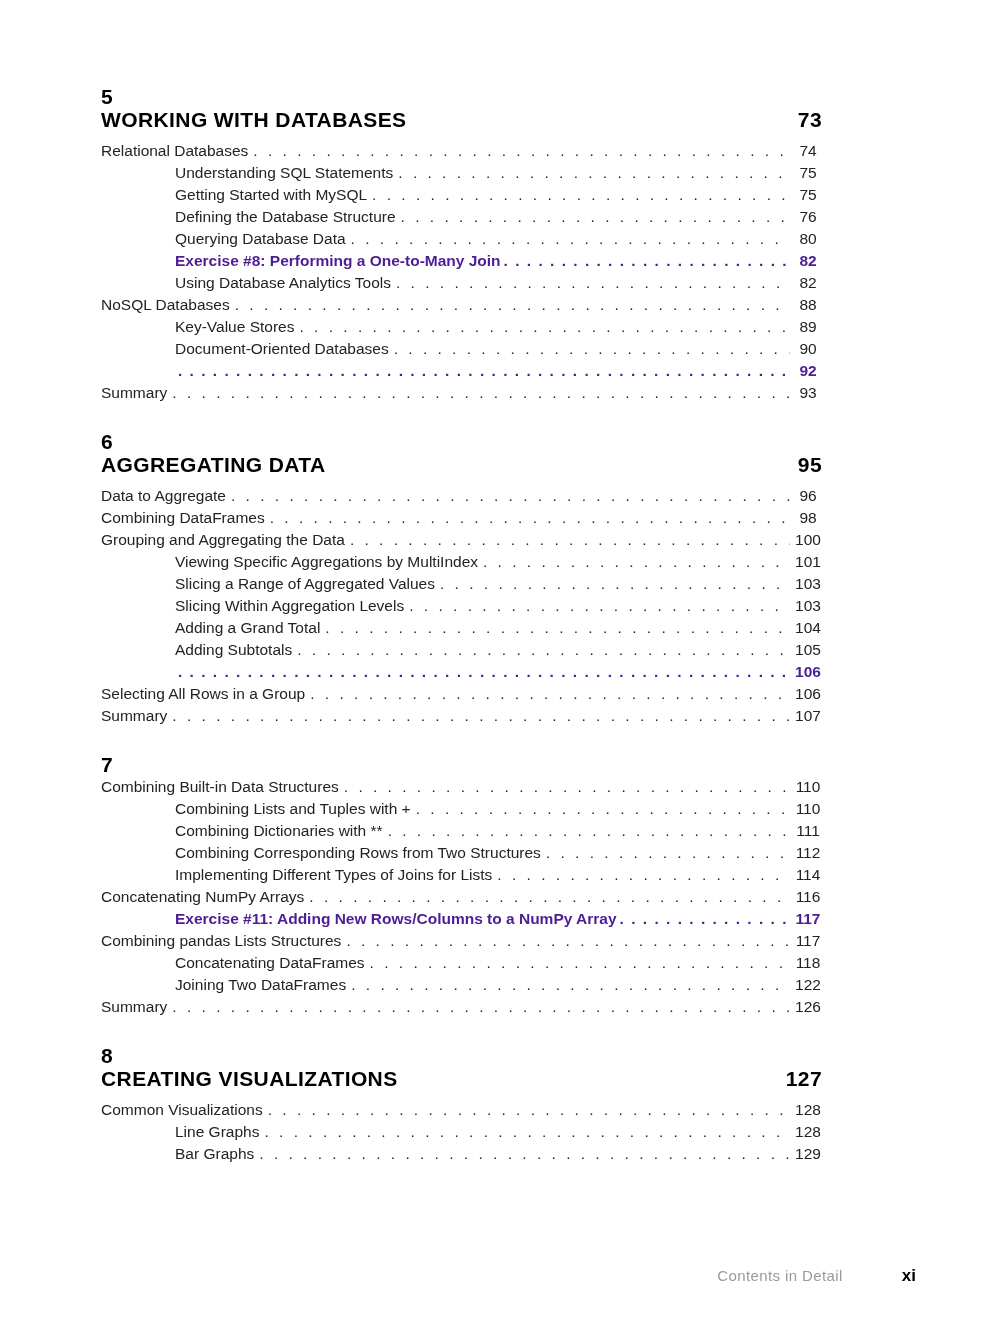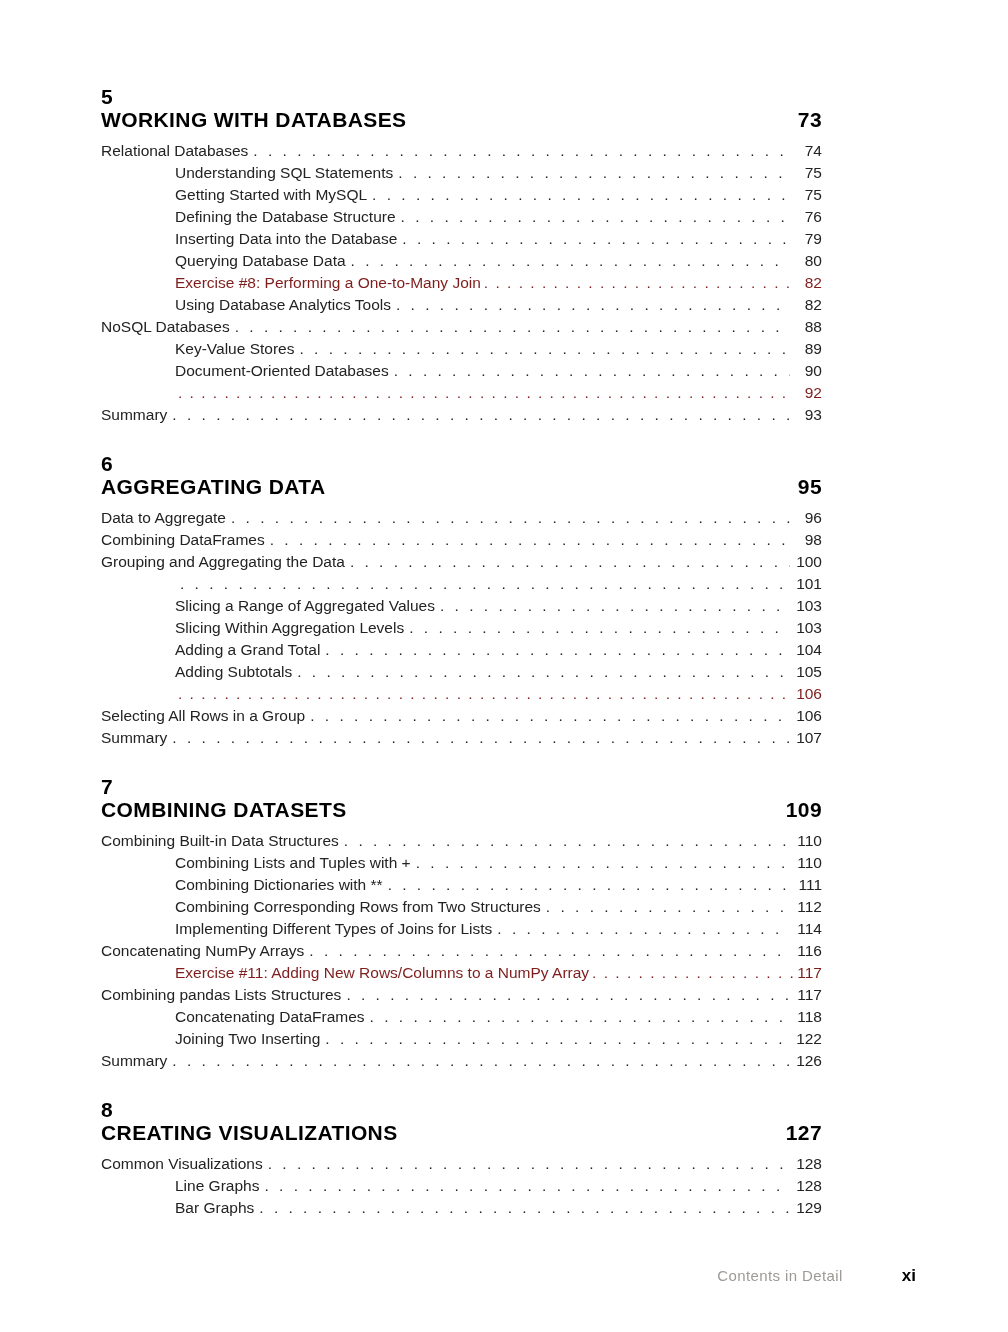--- a/index.html
+++ b/index.html
@@ -50,39 +50,39 @@
   .chapter-page { flex: none; }
   .entry {
     display: flex;
     align-items: baseline;
     font-size: 15.5px;
     line-height: 22px;
     font-weight: 400;
     color: #232323;
   }
   .entry.indent-1 { padding-left: 74px; }
-  .entry.bold { font-weight: 400; color: #7f1d1d; }
+  .entry.bold { font-weight: 700; color: #4c1d95; }
   .entry-label { flex: none; white-space: nowrap; }
   .leader {
     flex: 1 1 auto;
     overflow: hidden;
     white-space: nowrap;
     margin-left: 5px;
     min-width: 0;
   }
   .leader::after {
     content: ". . . . . . . . . . . . . . . . . . . . . . . . . . . . . . . . . . . . . . . . . . . . . . . . . . . . . . . . . . . . . . . . . . . . . . . . . . . . ";
     letter-spacing: 3px;
   }
   .entry.bold .leader { margin-left: 3px; }
   .entry.bold .leader::after { letter-spacing: 1.5px; }
   .entry-page {
     flex: none;
     min-width: 28px;
-    text-align: right;
+    text-align: center;
     padding-left: 4px;
   }
   .entry.bold .entry-page { padding-left: 0; }
   .footer {
     position: absolute;
     top: 1266px;
     right: 92px;
     display: flex;
     align-items: baseline;
     gap: 26px;
@@ -124,25 +124,20 @@
           <span class="entry-label">Getting Started with MySQL</span>
           <span class="leader"></span>
           <span class="entry-page">75</span>
         </div>
         <div class="entry indent-1">
           <span class="entry-label">Defining the Database Structure</span>
           <span class="leader"></span>
           <span class="entry-page">76</span>
         </div>
         <div class="entry indent-1">
-          <span class="entry-label">Inserting Data into the Database</span>
-          <span class="leader"></span>
-          <span class="entry-page">79</span>
-        </div>
-        <div class="entry indent-1">
           <span class="entry-label">Querying Database Data</span>
           <span class="leader"></span>
           <span class="entry-page">80</span>
         </div>
         <div class="entry indent-1 bold">
           <span class="entry-label">Exercise #8: Performing a One-to-Many Join</span>
           <span class="leader"></span>
           <span class="entry-page">82</span>
         </div>
         <div class="entry indent-1">
@@ -192,20 +187,21 @@
           <span class="entry-label">Combining DataFrames</span>
           <span class="leader"></span>
           <span class="entry-page">98</span>
         </div>
         <div class="entry indent-0">
           <span class="entry-label">Grouping and Aggregating the Data</span>
           <span class="leader"></span>
           <span class="entry-page">100</span>
         </div>
         <div class="entry indent-1">
+          <span class="entry-label">Viewing Specific Aggregations by MultiIndex</span>
           <span class="leader"></span>
           <span class="entry-page">101</span>
         </div>
         <div class="entry indent-1">
           <span class="entry-label">Slicing a Range of Aggregated Values</span>
           <span class="leader"></span>
           <span class="entry-page">103</span>
         </div>
         <div class="entry indent-1">
           <span class="entry-label">Slicing Within Aggregation Levels</span>
@@ -233,24 +229,20 @@
         </div>
         <div class="entry indent-0">
           <span class="entry-label">Summary</span>
           <span class="leader"></span>
           <span class="entry-page">107</span>
         </div>
       </div>
     </section>
     <section class="chapter">
       <div class="chapter-number">7</div>
-      <div class="chapter-title-row">
-        <h2 class="chapter-title">COMBINING DATASETS</h2>
-        <span class="chapter-page">109</span>
-      </div>
       <div class="entries">
         <div class="entry indent-0">
           <span class="entry-label">Combining Built-in Data Structures</span>
           <span class="leader"></span>
           <span class="entry-page">110</span>
         </div>
         <div class="entry indent-1">
           <span class="entry-label">Combining Lists and Tuples with +</span>
           <span class="leader"></span>
           <span class="entry-page">110</span>
@@ -284,21 +276,21 @@
           <span class="entry-label">Combining pandas Lists Structures</span>
           <span class="leader"></span>
           <span class="entry-page">117</span>
         </div>
         <div class="entry indent-1">
           <span class="entry-label">Concatenating DataFrames</span>
           <span class="leader"></span>
           <span class="entry-page">118</span>
         </div>
         <div class="entry indent-1">
-          <span class="entry-label">Joining Two Inserting</span>
+          <span class="entry-label">Joining Two DataFrames</span>
           <span class="leader"></span>
           <span class="entry-page">122</span>
         </div>
         <div class="entry indent-0">
           <span class="entry-label">Summary</span>
           <span class="leader"></span>
           <span class="entry-page">126</span>
         </div>
       </div>
     </section>

